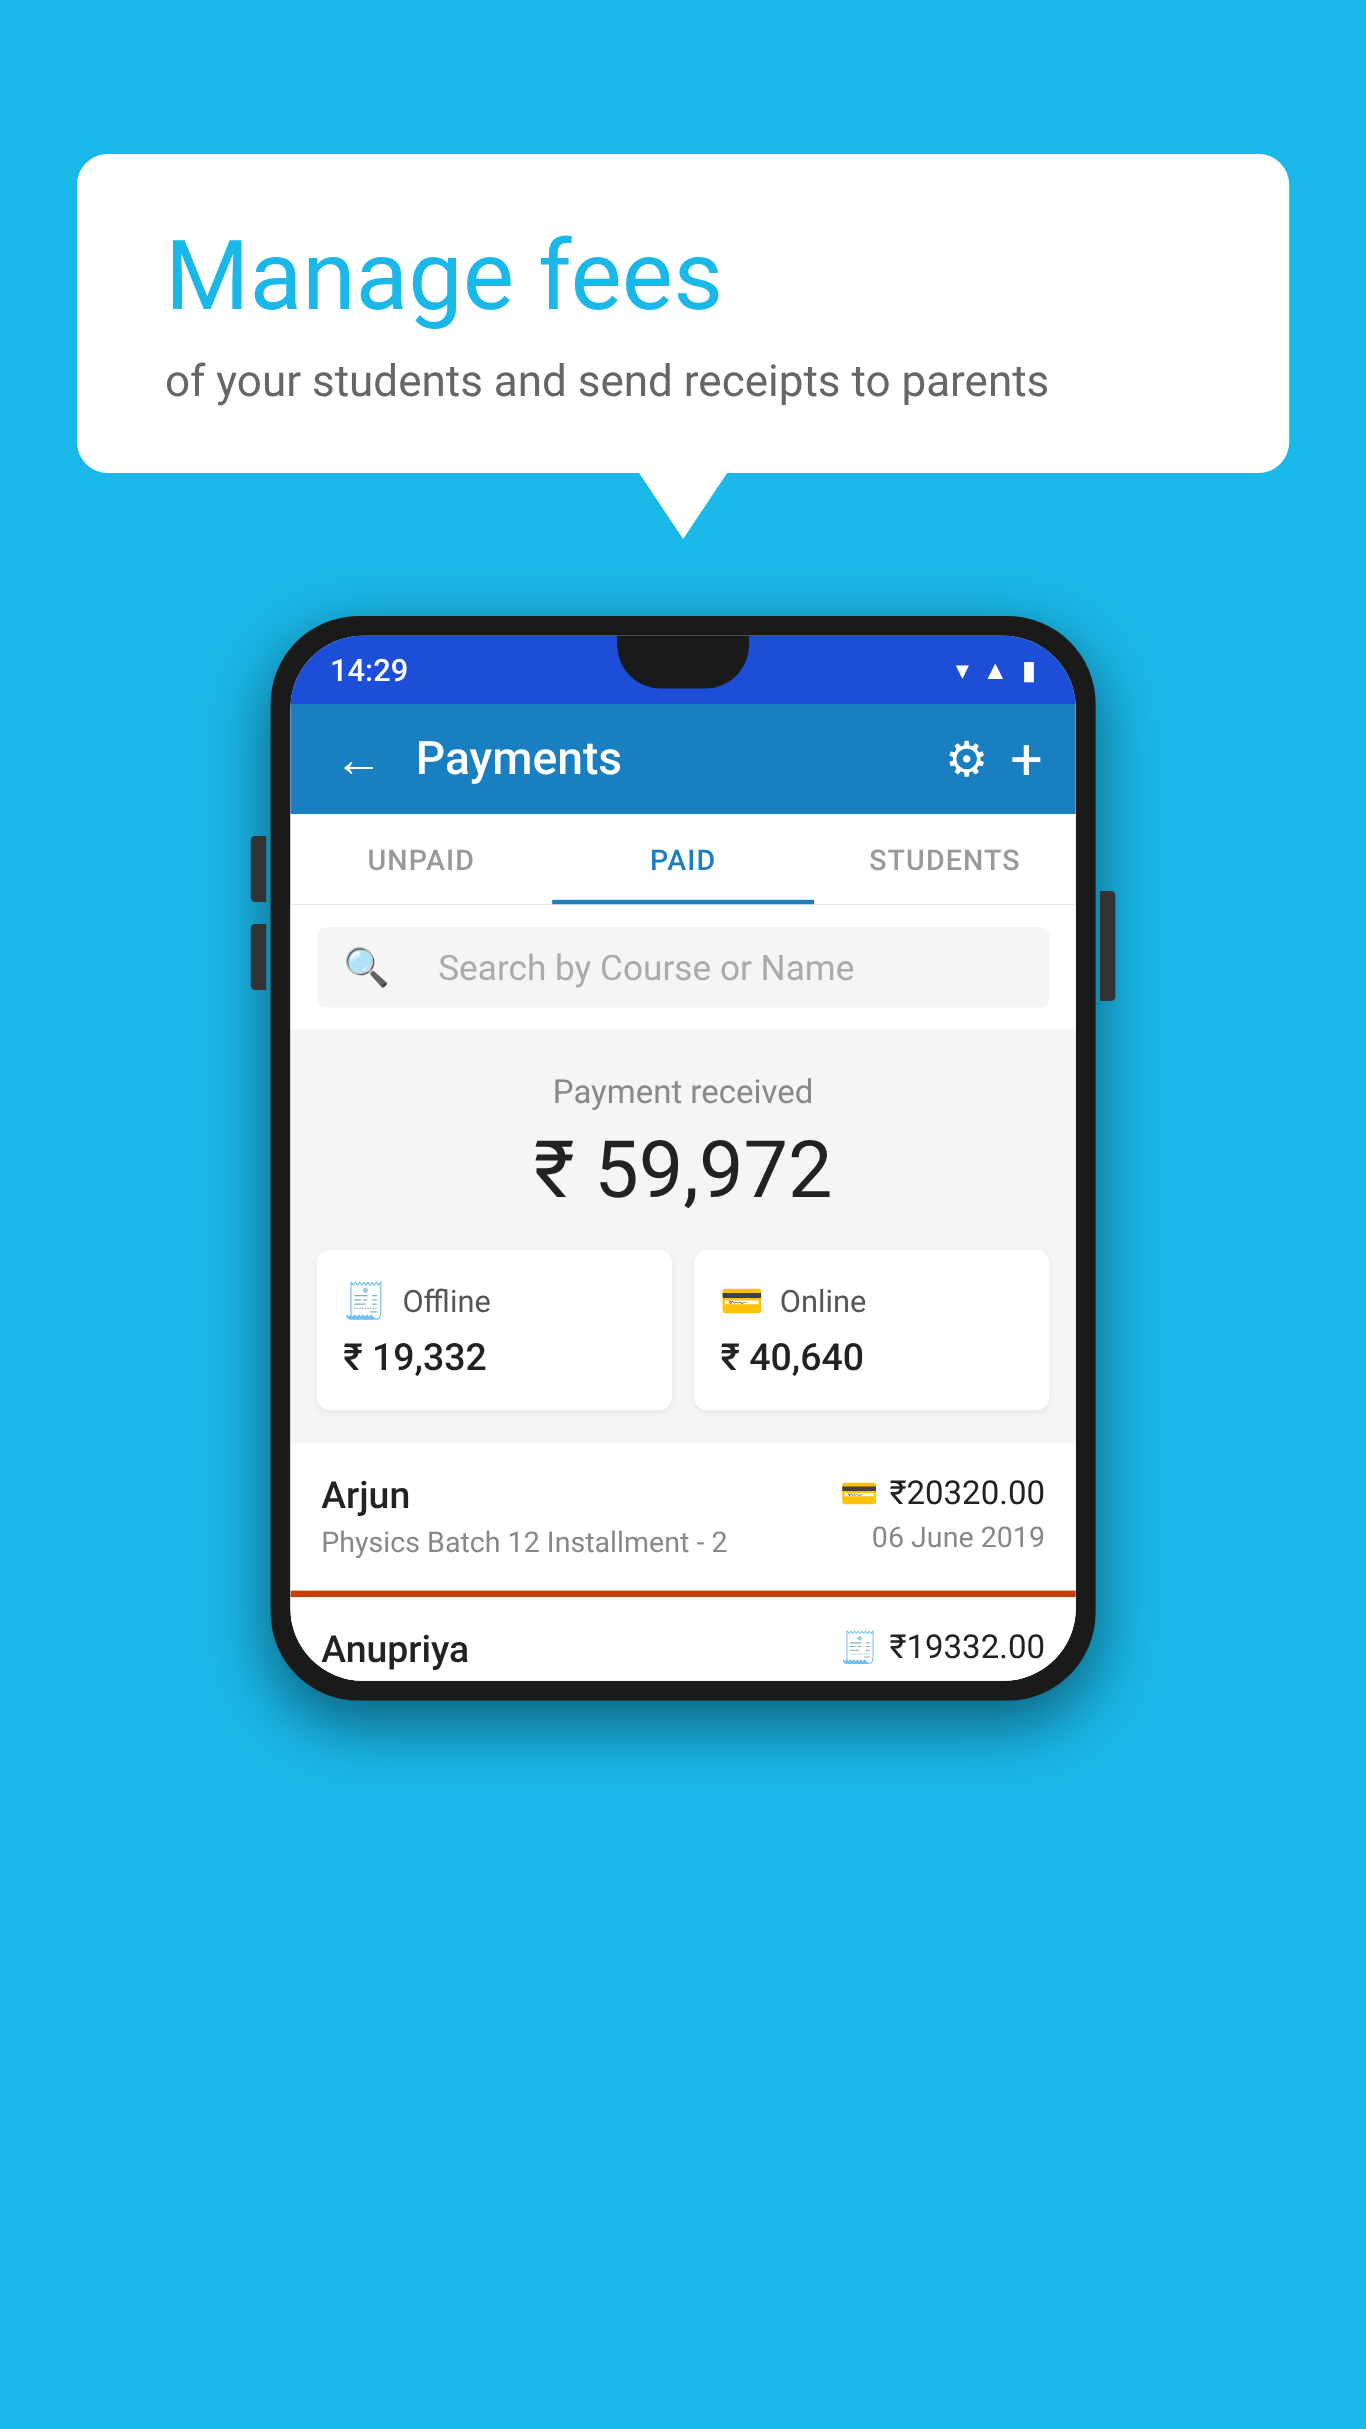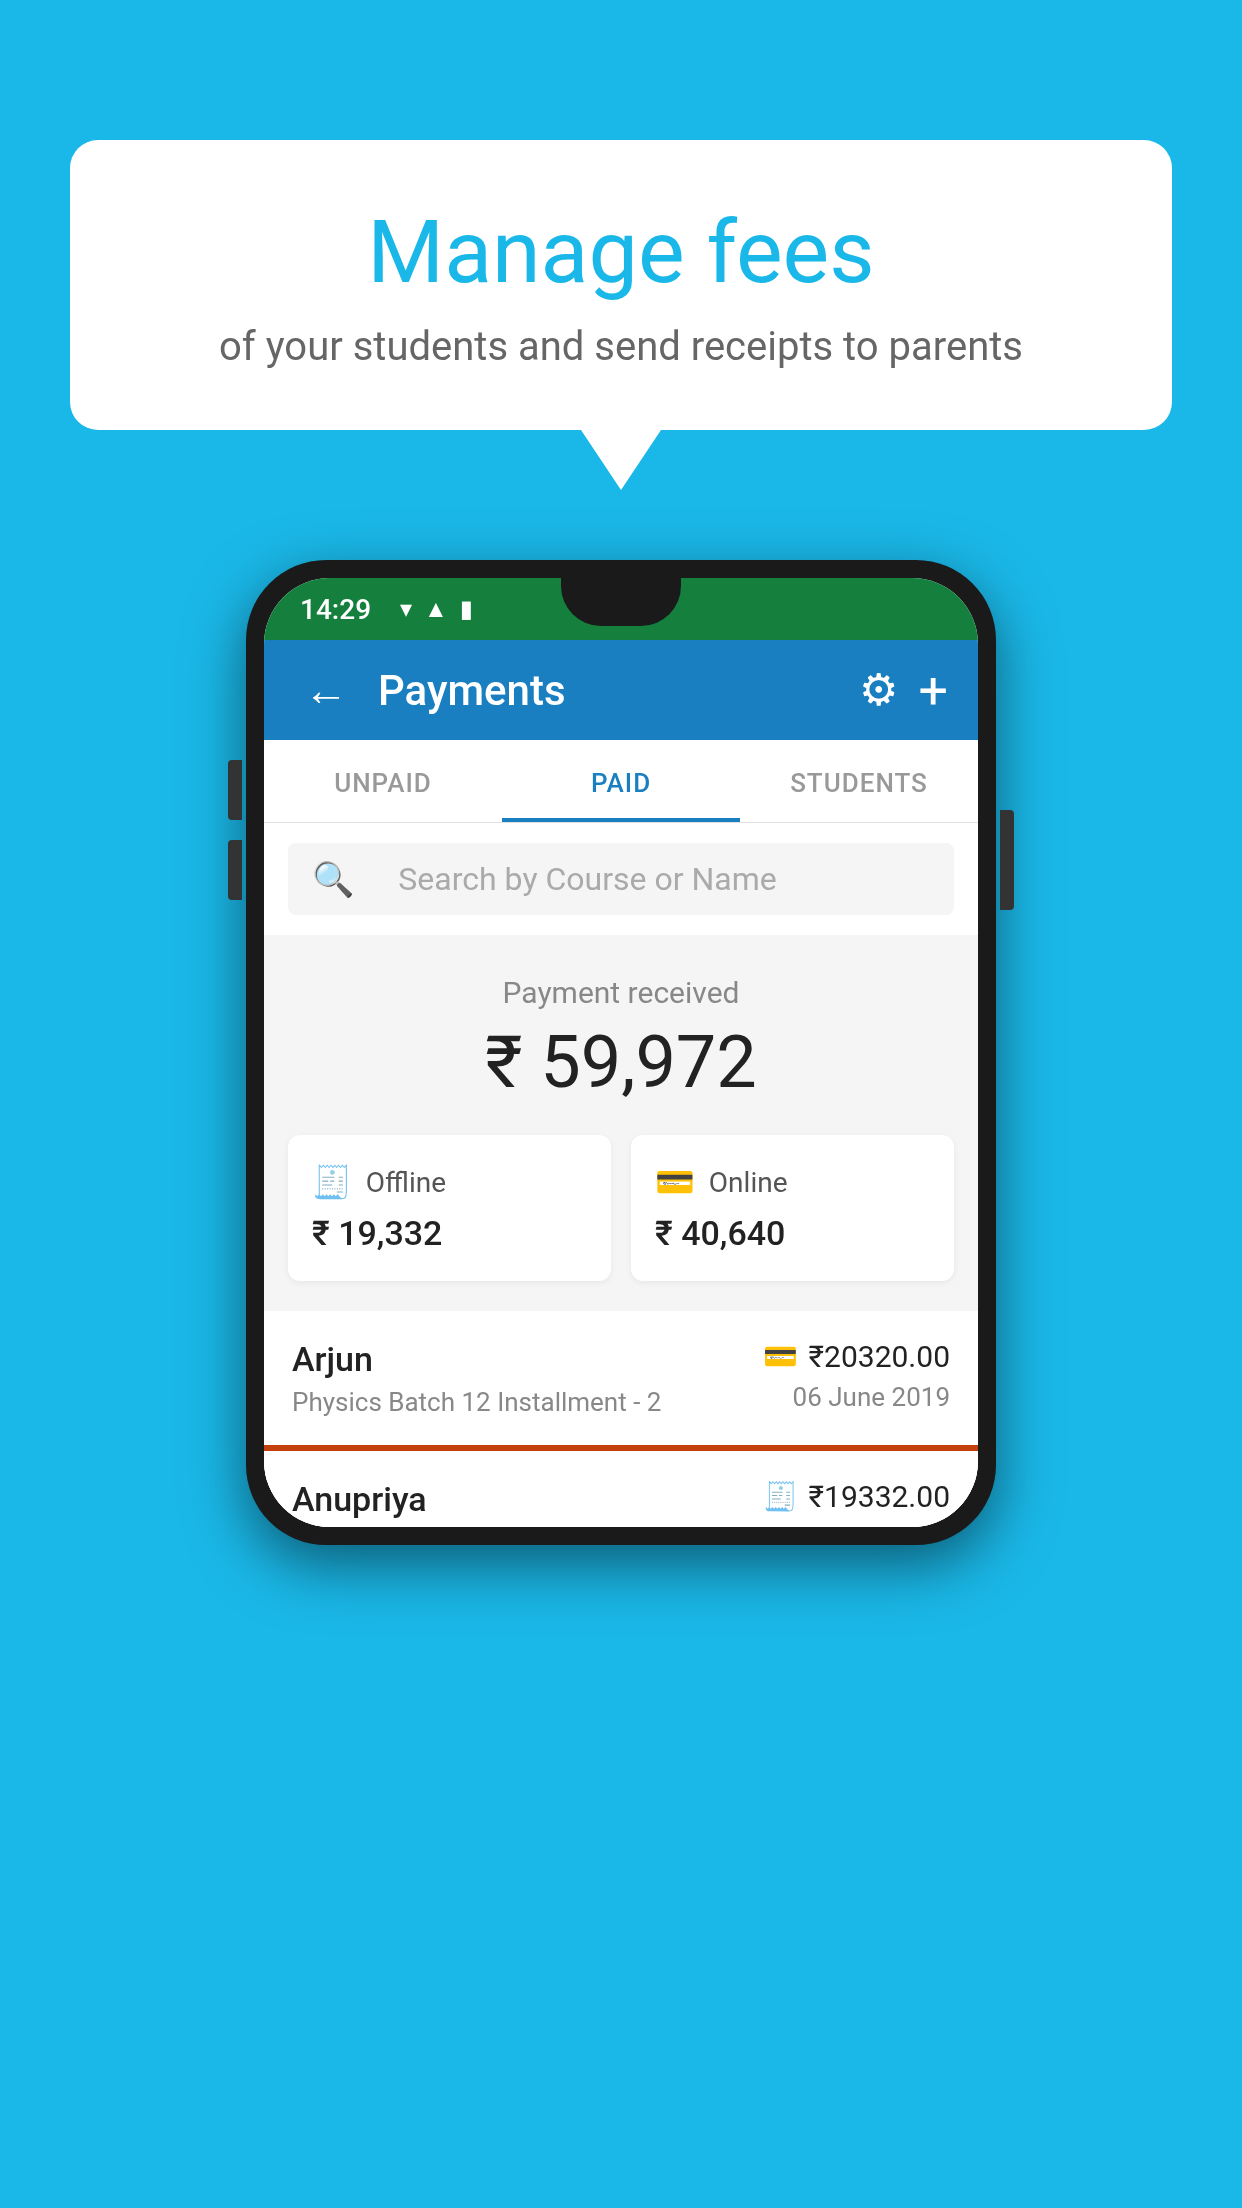--- a/index.html
+++ b/index.html
@@ -21,21 +21,21 @@
       right: 70px;
       display: flex;
       flex-direction: column;
       align-items: center;
     }
 
     .speech-bubble {
       background: white;
       border-radius: 28px;
       padding: 60px 80px;
-      text-align: center;
+      text-align: left;
       width: 100%;
       position: relative;
     }
 
     .speech-bubble-title {
       font-size: 88px;
       font-weight: 400;
       color: #1ab8e8;
       margin-bottom: 20px;
     }
@@ -103,25 +103,25 @@
 
     .phone-inner {
       background: white;
       border-radius: 66px;
       overflow: hidden;
       position: relative;
     }
 
     
     .status-bar {
-      background: #15803d;
+      background: #1d4ed8;
       height: 62px;
       display: flex;
       align-items: center;
-      justify-content: flex-start;
+      justify-content: space-between;
       padding: 0 36px;
       position: relative;
       gap: 29px;
     }
 
     .status-time {
       color: white;
       font-size: 28px;
       font-weight: 500;
     }

